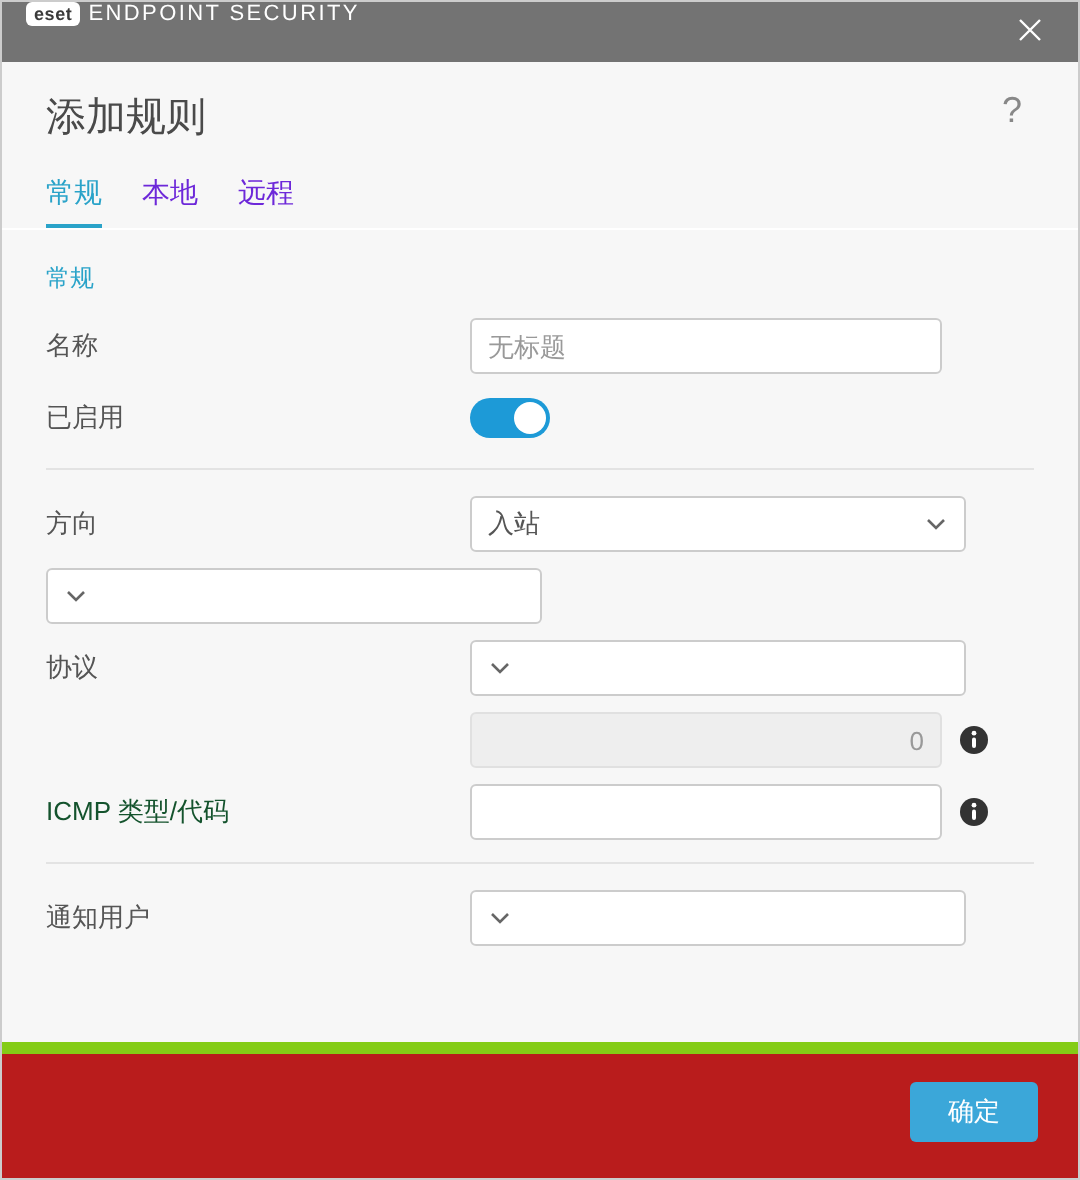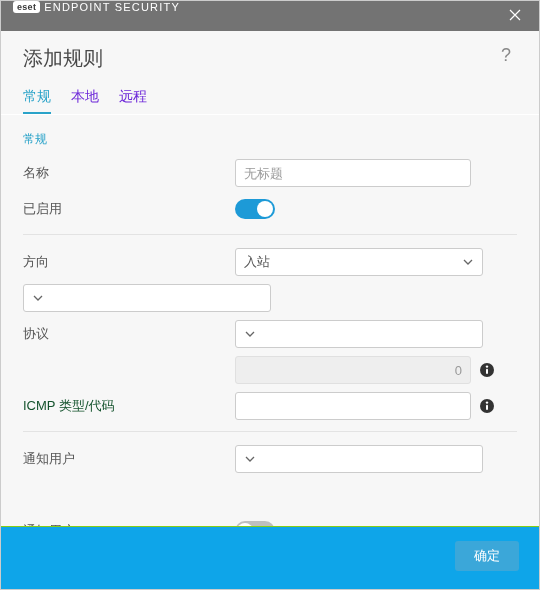--- a/index.html
+++ b/index.html
@@ -155,22 +155,22 @@
     border-radius:50%;
     background:#fff;
   }
   .toggle.on { background:#1d9ad7; }
   .toggle.on .knob { right:2px; }
   .toggle.off { background:#bfbfbf; }
   .toggle.off .knob { left:2px; }
   .footer {
     padding:14px 20px 18px 20px;
     display:flex; justify-content:flex-end;
-    background:#0ea5e9;
-    border-top:1px solid #84cc16;
+    background:#b91c1c;
+    border-top:6px solid #84cc16;
   }
   .btn-primary {
     min-width:64px; height:30px;
     background:#3ba7d9;
     color:#fff;
     border:none; border-radius:3px;
     font-size:13px;
     padding:0 16px;
     cursor:pointer;
   }

